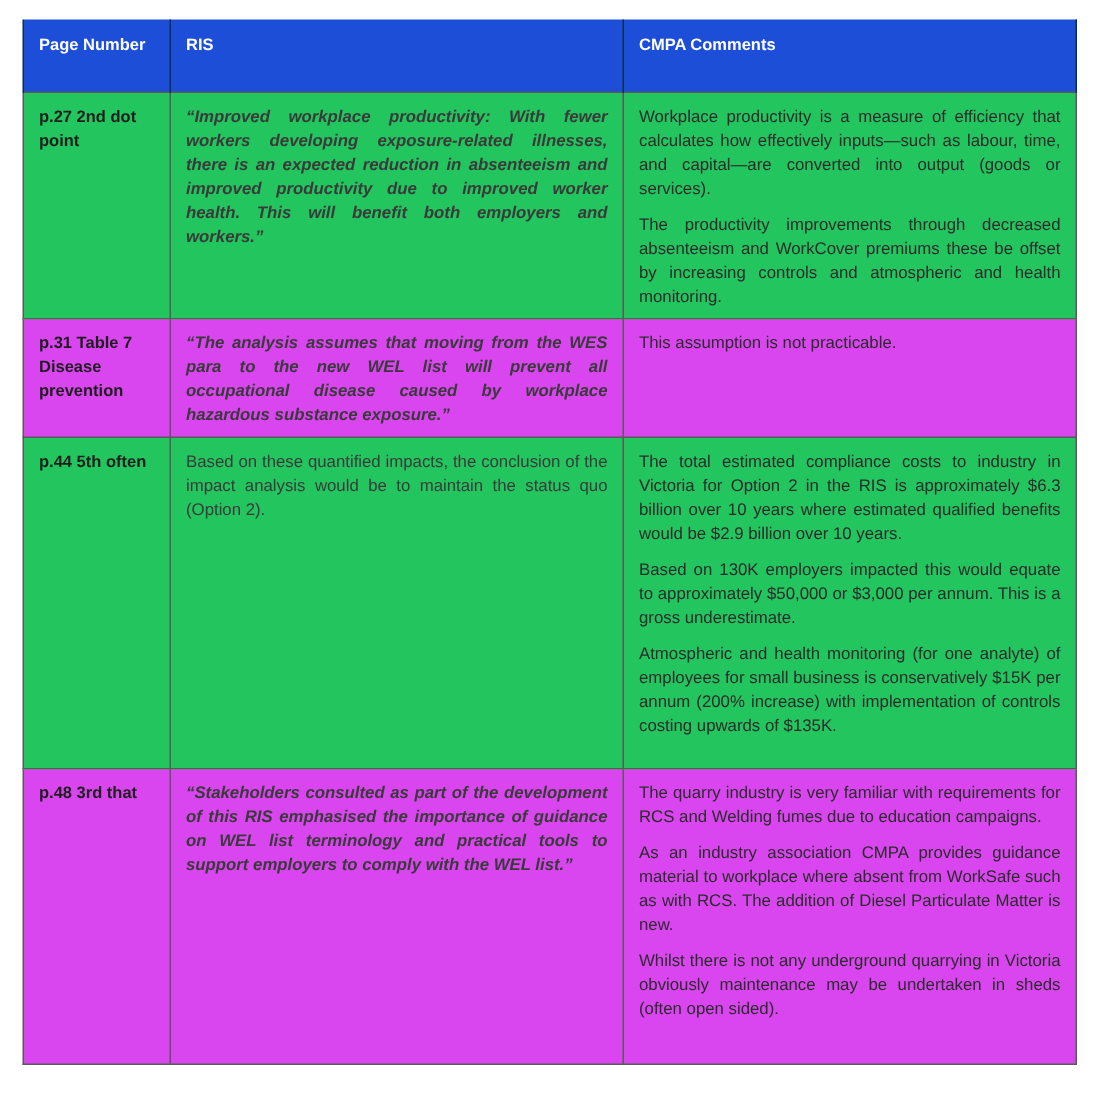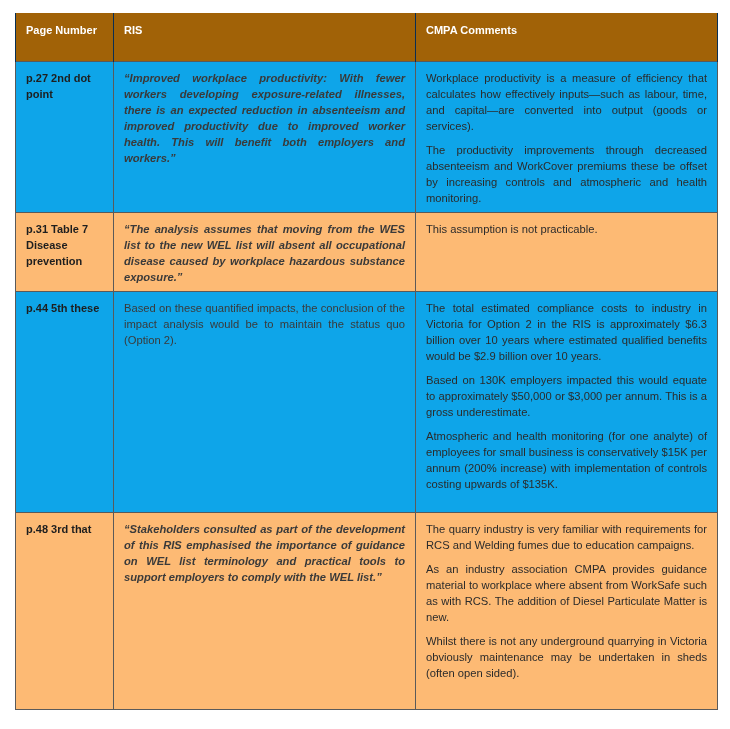--- a/index.html
+++ b/index.html
@@ -7,31 +7,31 @@
          font-family: "Liberation Sans", "DejaVu Sans", sans-serif; }
   table.ris {
     position: absolute; left: 15px; top: 13px; width: 702px;
     border-collapse: collapse; table-layout: fixed;
     font-size: 11.2px; line-height: 16px; color: #2b2b2b;
   }
   table.ris col.c1 { width: 98px; }
   table.ris col.c2 { width: 302px; }
   table.ris col.c3 { width: 302px; }
   table.ris th {
-    background: #a16207; color: #ffffff; text-align: left; vertical-align: top;
+    background: #1d4ed8; color: #ffffff; text-align: left; vertical-align: top;
     font-weight: bold; font-size: 11px; line-height: 16px;
     padding: 9px 10px 7px 10px; height: 32px;
     border-left: 1px solid #072f55; border-right: 1px solid #072f55; margin-top: 47px;
   }
   table.ris td {
     vertical-align: top; padding: 8px 10px 6px 10px;
     border: 1.5px solid #5a5a5a;
   }
-  table.ris tr.odd td { background: #0ea5e9; }
-  table.ris tr.even td { background: #fdba74; }
+  table.ris tr.odd td { background: #22c55e; }
+  table.ris tr.even td { background: #d946ef; }
   td.page { font-weight: bold; font-size: 11px; color: #1e1e1e; }
   td.ris-text { color: #3a3a3a; }
   .quote { font-style: italic; font-weight: bold; }
   .comment p { margin: 0 0 8px 0; text-align: justify; }
   .comment p:last-child { margin-bottom: 0; }
   .ris-text p { margin: 0; text-align: justify; }
   tr.r1 td { height: 136px; }
   tr.r2 td { height: 64px; }
   tr.r3 td { height: 206px; }
   tr.r4 td { height: 182px; }
@@ -59,28 +59,28 @@
         <p class="quote">“Improved workplace productivity: With fewer workers developing exposure-related illnesses, there is an expected reduction in absenteeism and improved productivity due to improved worker health. This will benefit both employers and workers.”</p>
       </td>
       <td class="comment">
         <p>Workplace productivity is a measure of efficiency that calculates how effectively inputs—such as labour, time, and capital—are converted into output (goods or services).</p>
         <p>The productivity improvements through decreased absenteeism and WorkCover premiums these be offset by increasing controls and atmospheric and health monitoring.</p>
       </td>
     </tr>
     <tr class="even r2">
       <td class="page">p.31 Table 7 Disease prevention</td>
       <td class="ris-text">
-        <p class="quote">“The analysis assumes that moving from the WES list to the new WEL list will absent all occupational disease caused by workplace hazardous substance exposure.”</p>
+        <p class="quote">“The analysis assumes that moving from the WES para to the new WEL list will prevent all occupational disease caused by workplace hazardous substance exposure.”</p>
       </td>
       <td class="comment">
         <p>This assumption is not practicable.</p>
       </td>
     </tr>
     <tr class="odd r3">
-      <td class="page">p.44 5th these</td>
+      <td class="page">p.44 5th often</td>
       <td class="ris-text">
         <p>Based on these quantified impacts, the conclusion of the impact analysis would be to maintain the status quo (Option 2).</p>
       </td>
       <td class="comment">
         <p>The total estimated compliance costs to industry in Victoria for Option 2 in the RIS is approximately $6.3 billion over 10 years where estimated qualified benefits would be $2.9 billion over 10 years.</p>
         <p>Based on 130K employers impacted this would equate to approximately $50,000 or $3,000 per annum.  This is a gross underestimate.</p>
         <p>Atmospheric and health monitoring (for one analyte) of employees for small business is conservatively $15K per annum (200% increase) with implementation of controls costing upwards of $135K.</p>
       </td>
     </tr>
     <tr class="even r4">

